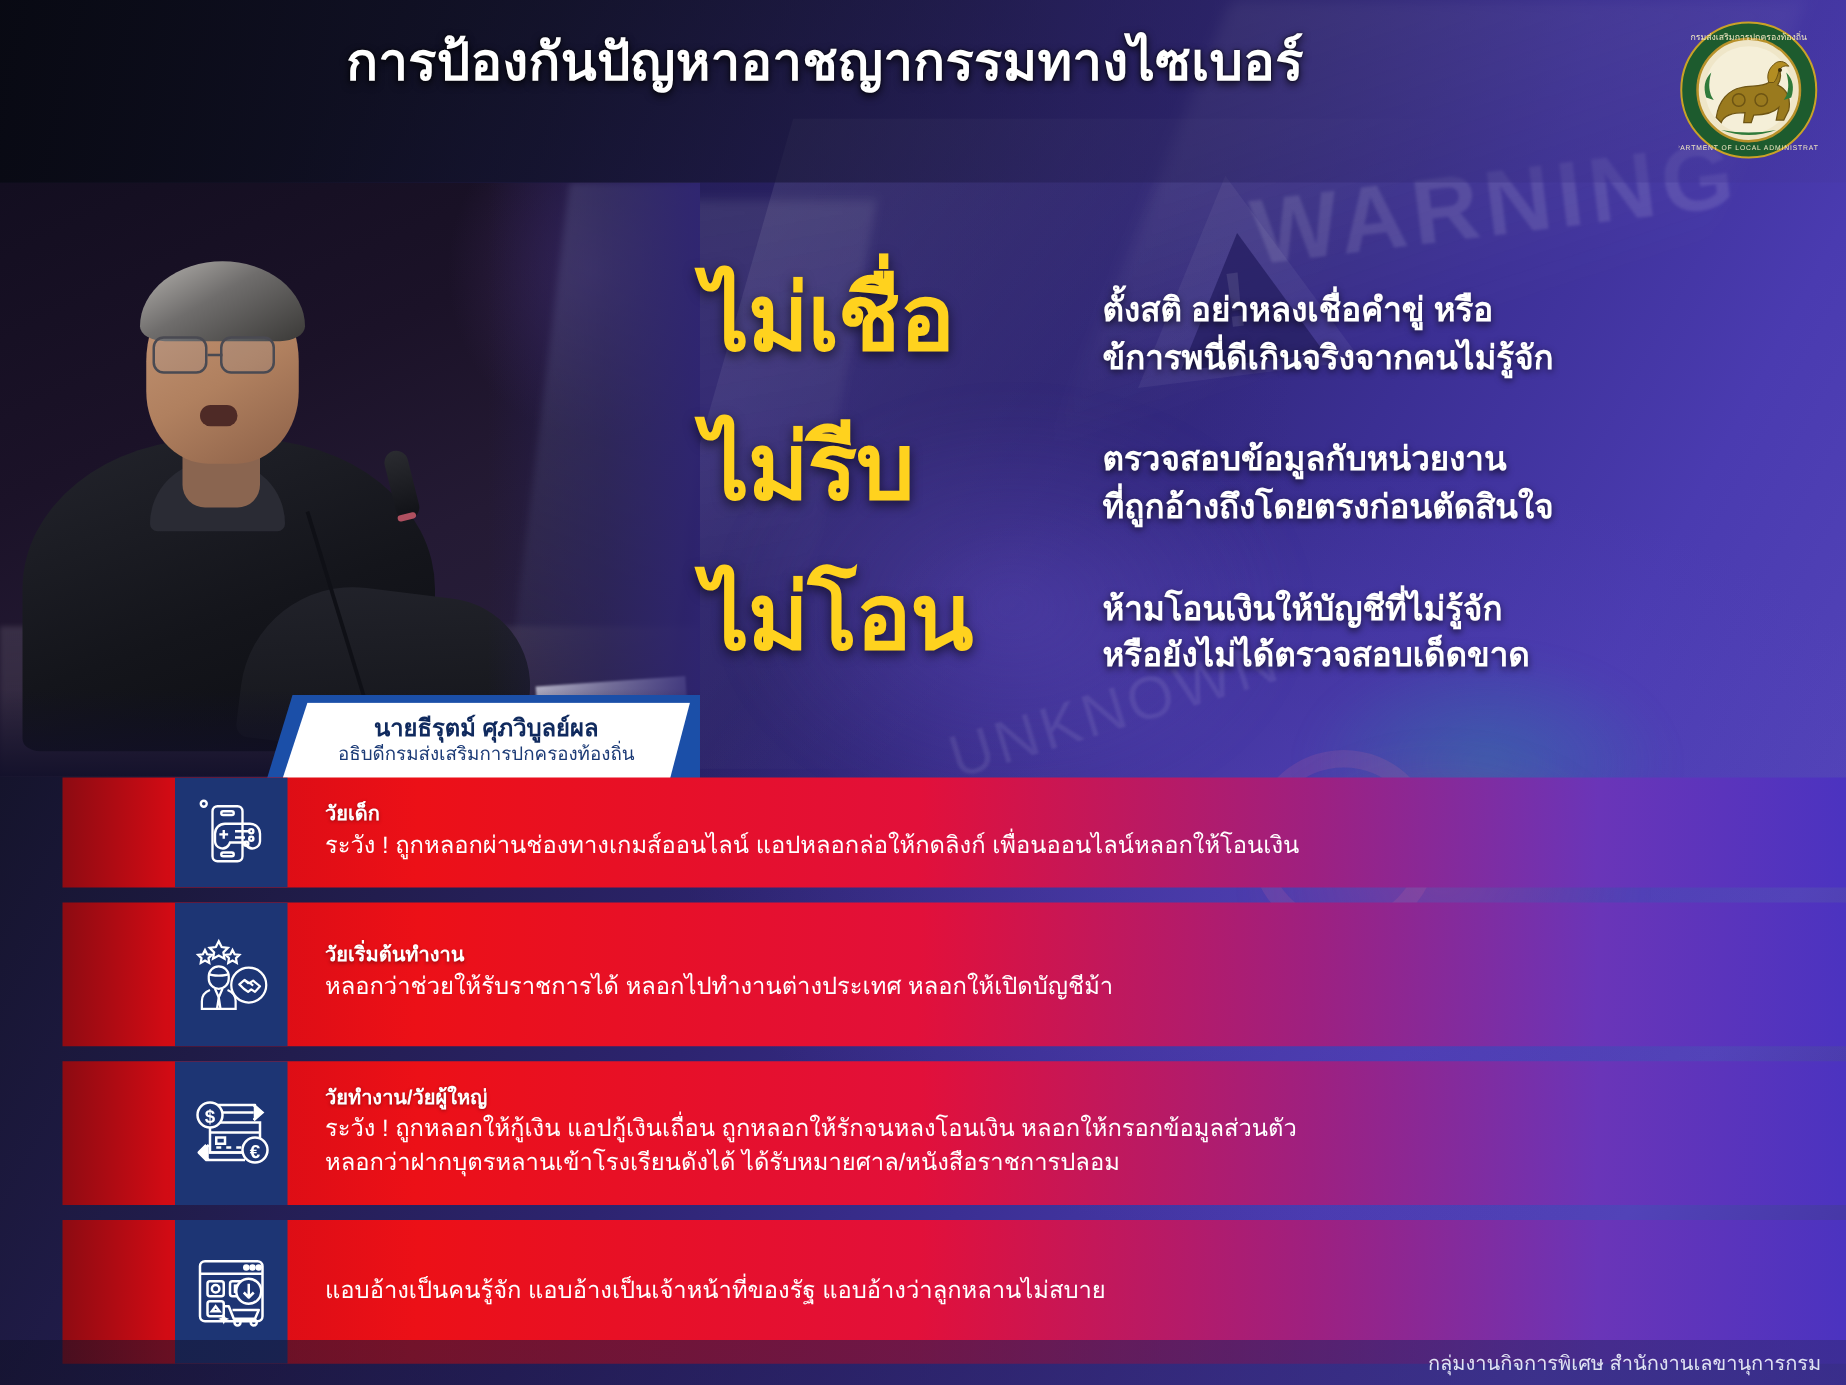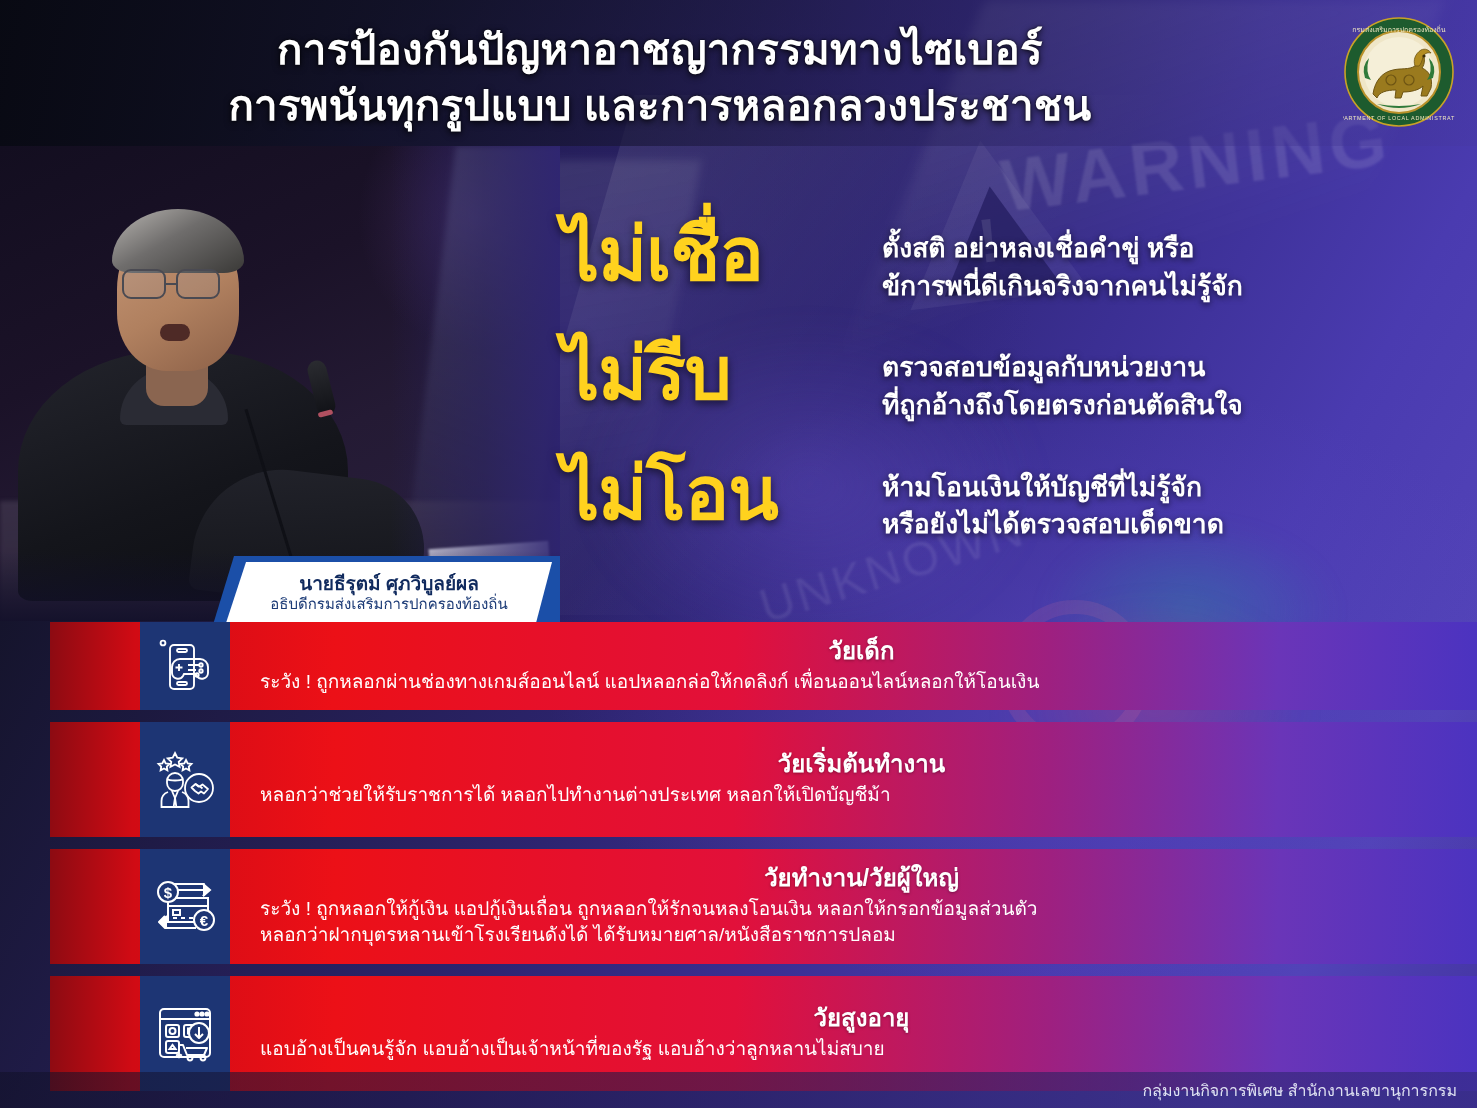--- a/index.html
+++ b/index.html
@@ -395,26 +395,25 @@
   }
   .row-body {
     flex: 1;
     padding: 0 14px 0 30px;
     display: flex;
     flex-direction: column;
     justify-content: center;
   }
   .row-title {
     color: #ffffff;
-    font-size: 24px;
+    font-size: 16px;
     font-weight: bold;
     line-height: 1.2;
     margin-bottom: 3px;
     text-shadow: 0 1px 3px rgba(0,0,0,0.35);
-    text-align: center;
   }
   .row-line {
     color: #ffffff;
     font-size: 19px;
     line-height: 1.38;
     white-space: nowrap;
   }
 
   
   .footer-bar {
@@ -467,21 +466,20 @@
     <div class="p-mic-stem"></div>
     <div class="p-mic-head"></div>
     <div class="p-mic-ring"></div>
     <div class="photo-fade-r"></div>
     <div class="photo-fade-b"></div>
   </div>
 
   <div class="header">
     <div class="title-block">
       <div class="title-line">การป้องกันปัญหาอาชญากรรมทางไซเบอร์</div>
-      <div class="title-line">การพนันทุกรูปแบบ และการหลอกลวงประชาชน</div>
     </div>
 
     <svg class="seal" viewBox="0 0 112 112">
       <circle cx="56" cy="56" r="54" fill="#1d5b2e"></circle>
       <circle cx="56" cy="56" r="54" fill="none" stroke="#c9a227" stroke-width="1.6"></circle>
       <circle cx="56" cy="56" r="41" fill="#efe6c8"></circle>
       <circle cx="56" cy="56" r="41" fill="none" stroke="#b8912a" stroke-width="2"></circle>
       <circle cx="56" cy="56" r="35" fill="#f5efd8"></circle>
 
       <path d="M30 78 C32 64 40 56 50 54 C58 52 66 54 72 50 C76 47 78 42 80 38
@@ -623,21 +621,20 @@
           <path d="M14.5 45l3-4 3 4z"></path>
           <circle cx="44" cy="29" r="10" fill="#1d3574"></circle>
           <path d="M44 23v11M40 30l4 4 4-4" stroke-linejoin="round"></path>
           <path d="M25 41h3l4 10h17l3-7H31" stroke-linejoin="round"></path>
           <circle cx="35" cy="54" r="2.4"></circle>
           <circle cx="48" cy="54" r="2.4"></circle>
           <path d="M24 48l.9 2.2 2.2.9-2.2.9-.9 2.2-.9-2.2-2.2-.9 2.2-.9z" fill="#ffffff" stroke-width="1"></path>
         </svg>
       </div>
       <div class="row-body">
-        <div class="row-title">วัยสูงอายุ</div>
         <div class="row-line">แอบอ้างเป็นคนรู้จัก แอบอ้างเป็นเจ้าหน้าที่ของรัฐ แอบอ้างว่าลูกหลานไม่สบาย</div>
       </div>
     </div>
 
   </div>
 
   <div class="footer-bar">
     <div class="footer-text">กลุ่มงานกิจการพิเศษ สำนักงานเลขานุการกรม</div>
   </div>
 

